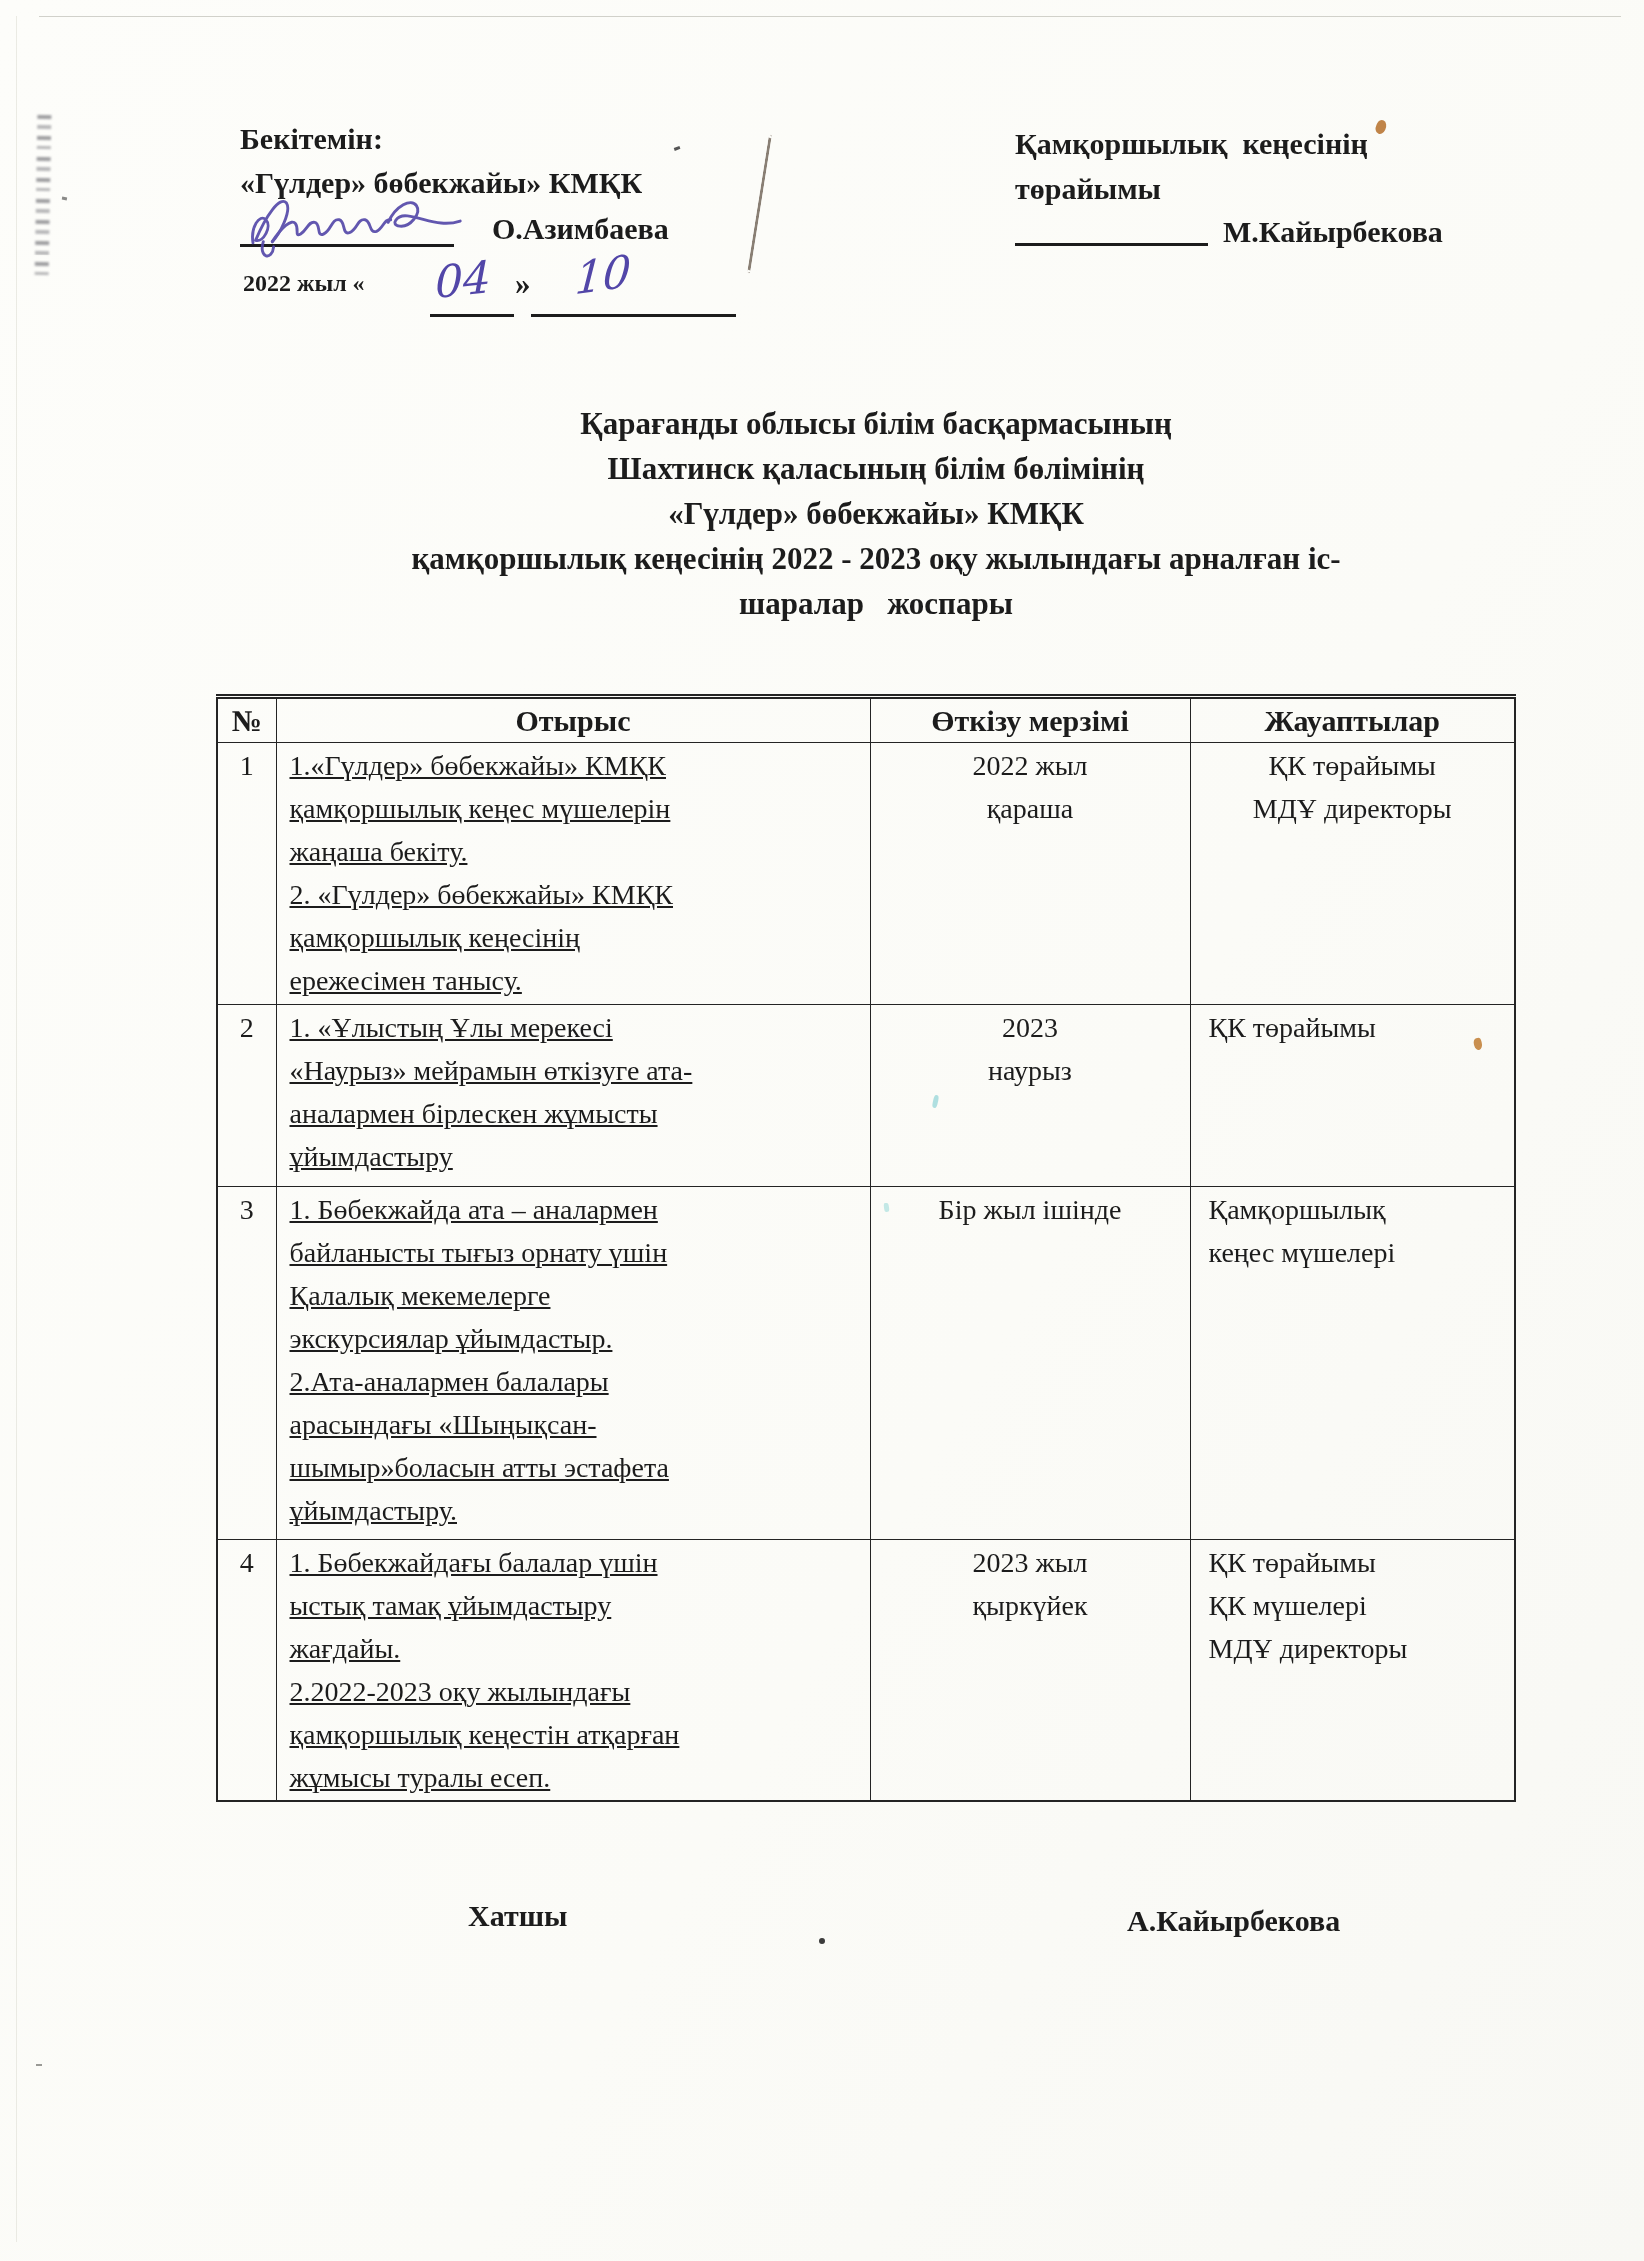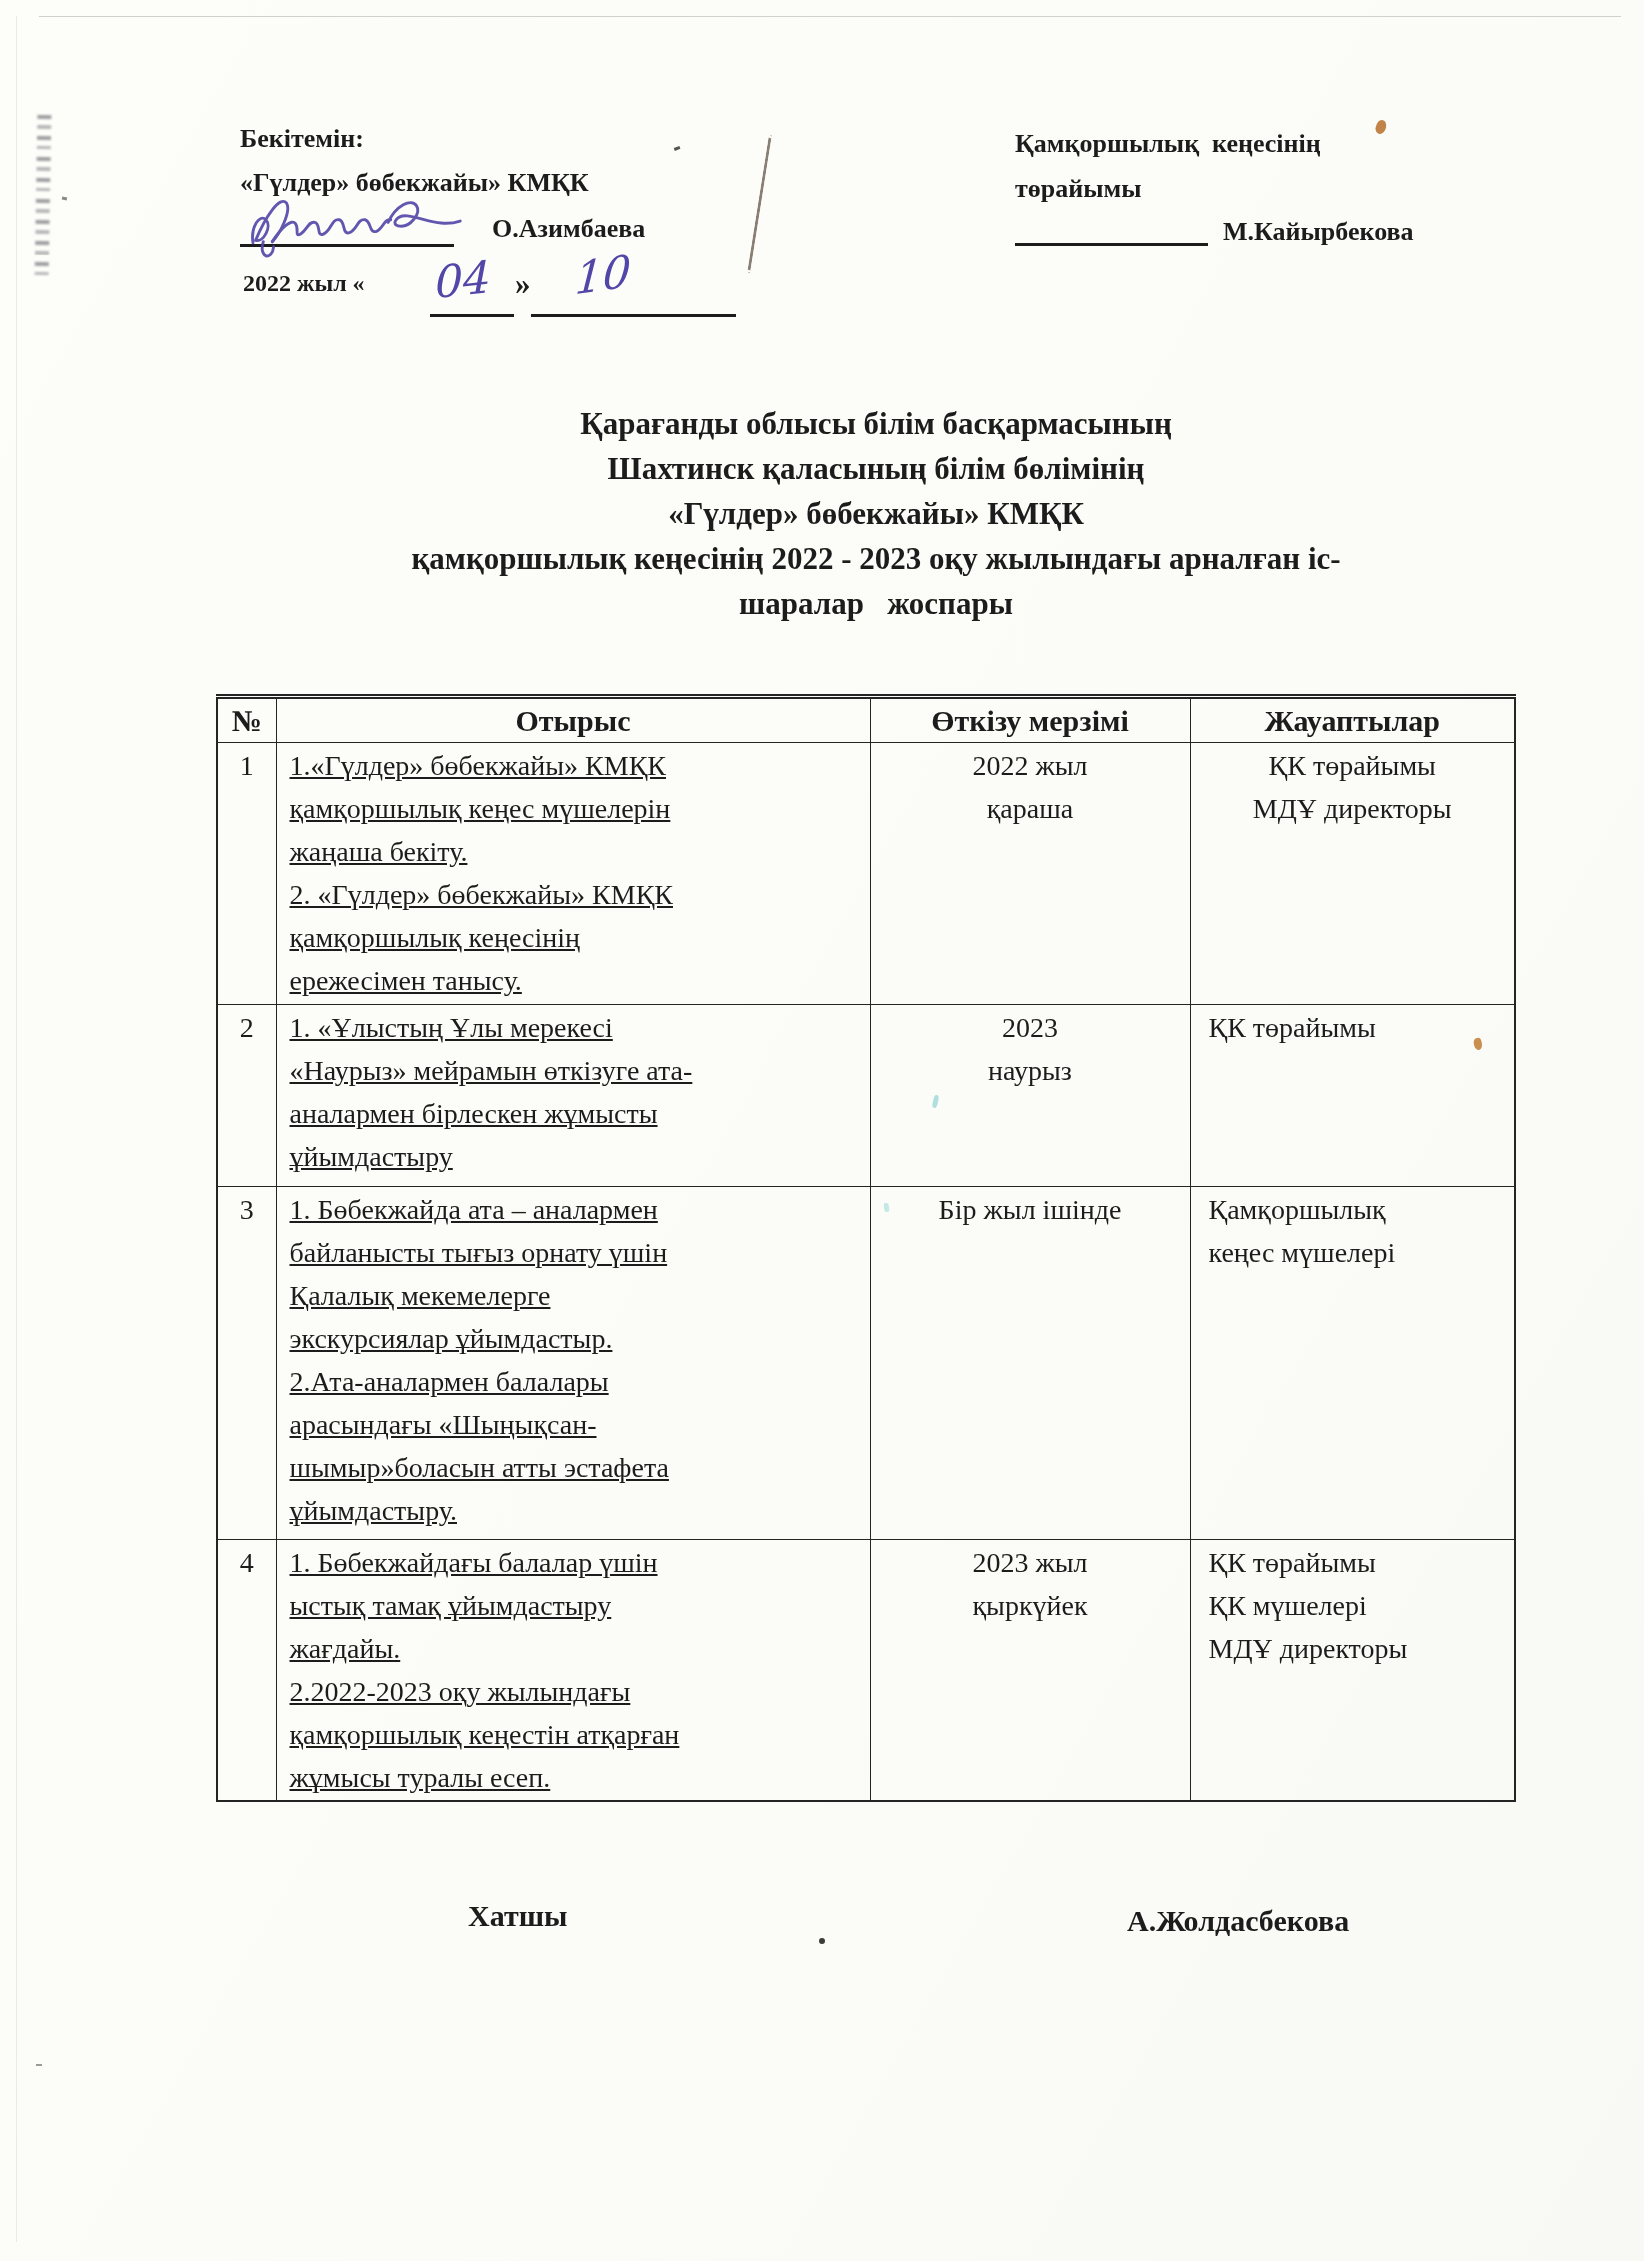--- a/index.html
+++ b/index.html
@@ -29,21 +29,21 @@
   .speck.orange1{left:1376px;top:120px;width:9.7px;height:14px;background:#c08448;border-radius:45% 60% 50% 55%;transform:rotate(25deg);}
   .speck.orange2{left:1474px;top:1038px;width:8.4px;height:12.2px;background:#c98f4f;border-radius:50% 40% 60% 50%;transform:rotate(-15deg);}
   .speck.cyan1{left:933px;top:1095px;width:5.2px;height:13px;background:#8fd3d6;opacity:.7;transform:rotate(12deg);border-radius:40%;}
   .speck.cyan2{left:884px;top:1203px;width:4.5px;height:9px;background:#9fdcda;opacity:.6;transform:rotate(-8deg);border-radius:40%;}
   .speck.dot-footer{left:819px;top:1938px;width:5.8px;height:5.8px;background:#3c3c3c;border-radius:50%;}
   .speck.tick1{left:674px;top:147px;width:5.8px;height:2.6px;background:#555;transform:rotate(-20deg);}
   .speck.tick2{left:62px;top:197px;width:5.2px;height:2.6px;background:#8a8a88;transform:rotate(10deg);}
   .speck.tick3{left:36px;top:2064px;width:6.4px;height:1.9px;background:#9a9a96;}
 
   
-  .appr{position:absolute;font-weight:bold;font-size:26px;line-height:43px;}
+  .appr{position:absolute;font-weight:bold;font-size:30px;line-height:43px;}
   .appr-left-1{left:240px;top:117px;}
   .appr-left-2{left:240px;top:161px;}
   .sig-underline{position:absolute;left:240px;top:244px;width:214px;height:3.2px;background:#1c1c1c;}
   .signature-svg{position:absolute;left:244px;top:186px;width:222px;height:81px;}
   .approver-name{left:492px;top:207px;}
   .date-prefix{left:243px;top:262px;font-size:24px;}
   .date-underline-1{position:absolute;left:430px;top:314px;width:84px;height:3.2px;background:#1c1c1c;}
   .date-underline-2{position:absolute;left:531px;top:314px;width:205px;height:3.2px;background:#1c1c1c;}
   .quote-close{left:515px;top:262px;font-size:31px;}
   .hand{
@@ -200,16 +200,16 @@
         <td class="c-term pre">2023 жыл
 қыркүйек</td>
         <td class="c-resp pre">ҚК төрайымы
 ҚК мүшелері
 МДҰ директоры</td>
       </tr>
     </tbody>
   </table>
 
   <div class="footer-item secretary-label">Хатшы</div>
-  <div class="footer-item secretary-name">А.Жолдасбекова</div>
+  <div class="footer-item secretary-name">А.Кайырбекова</div>
 
 </div>
 
 
 </body></html>

